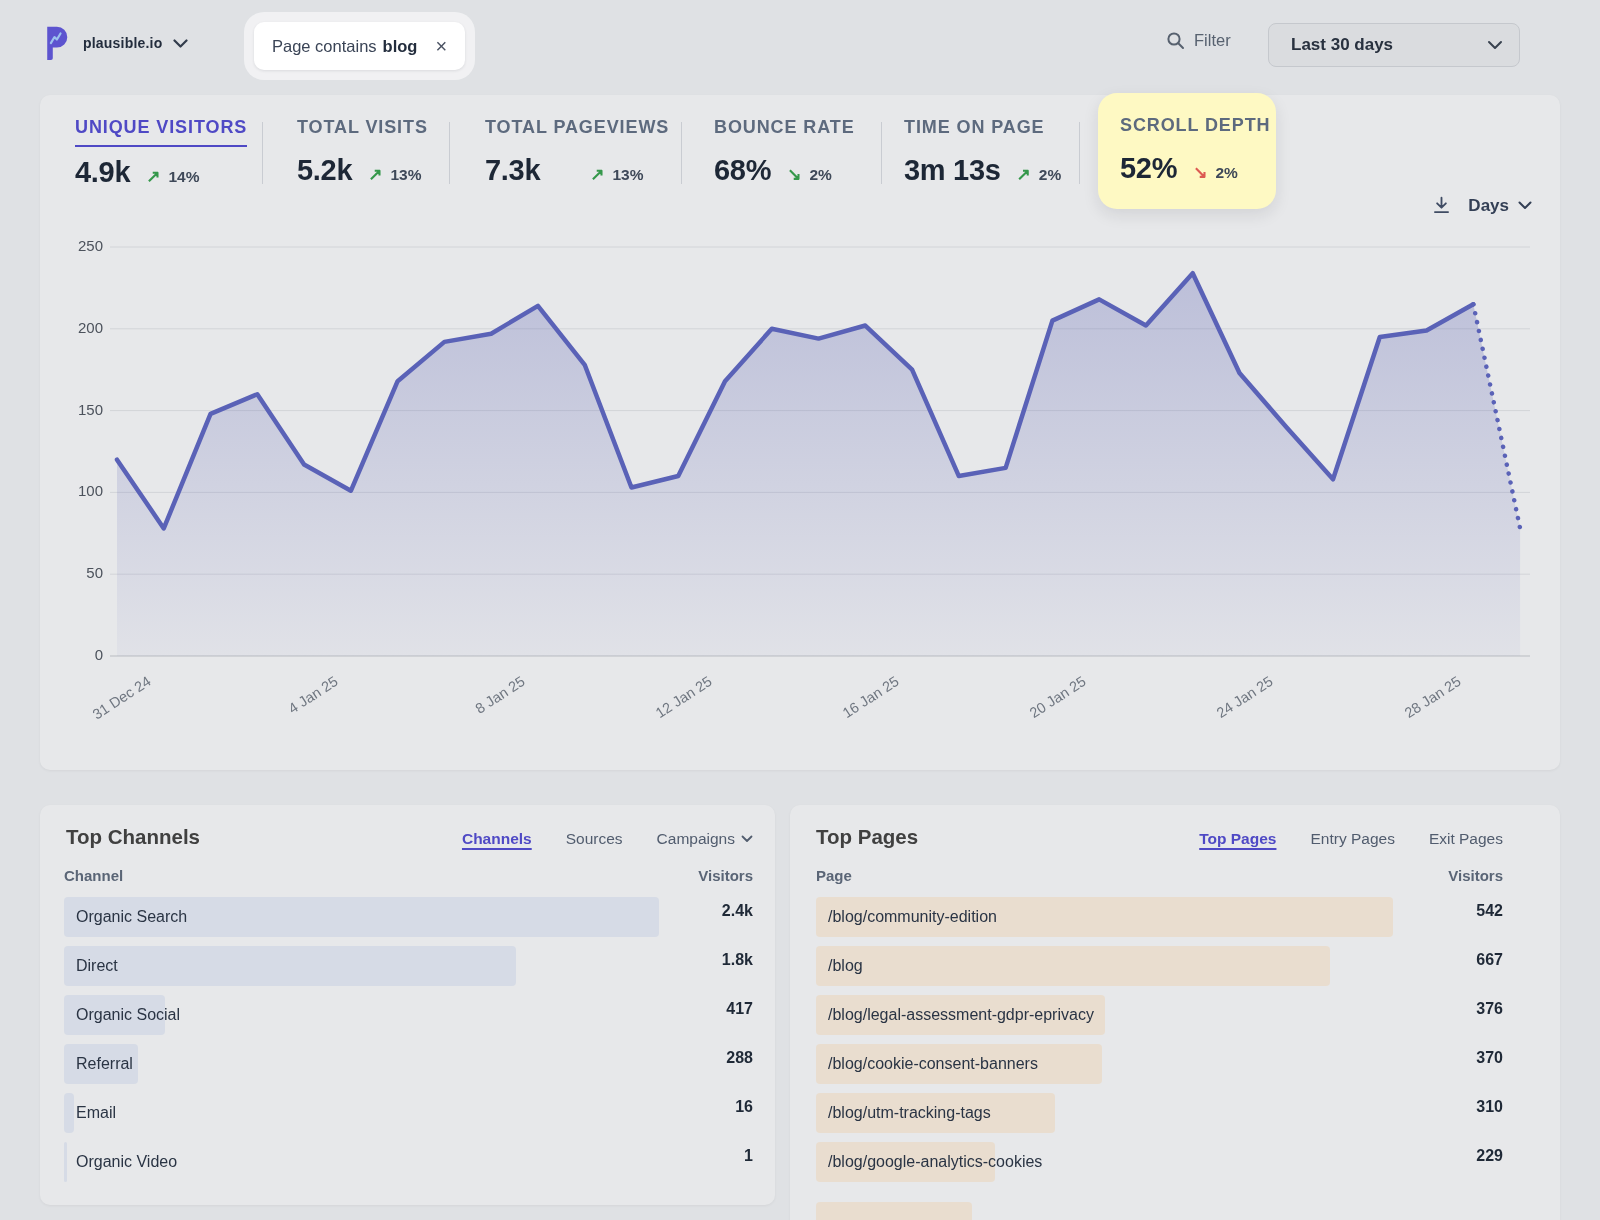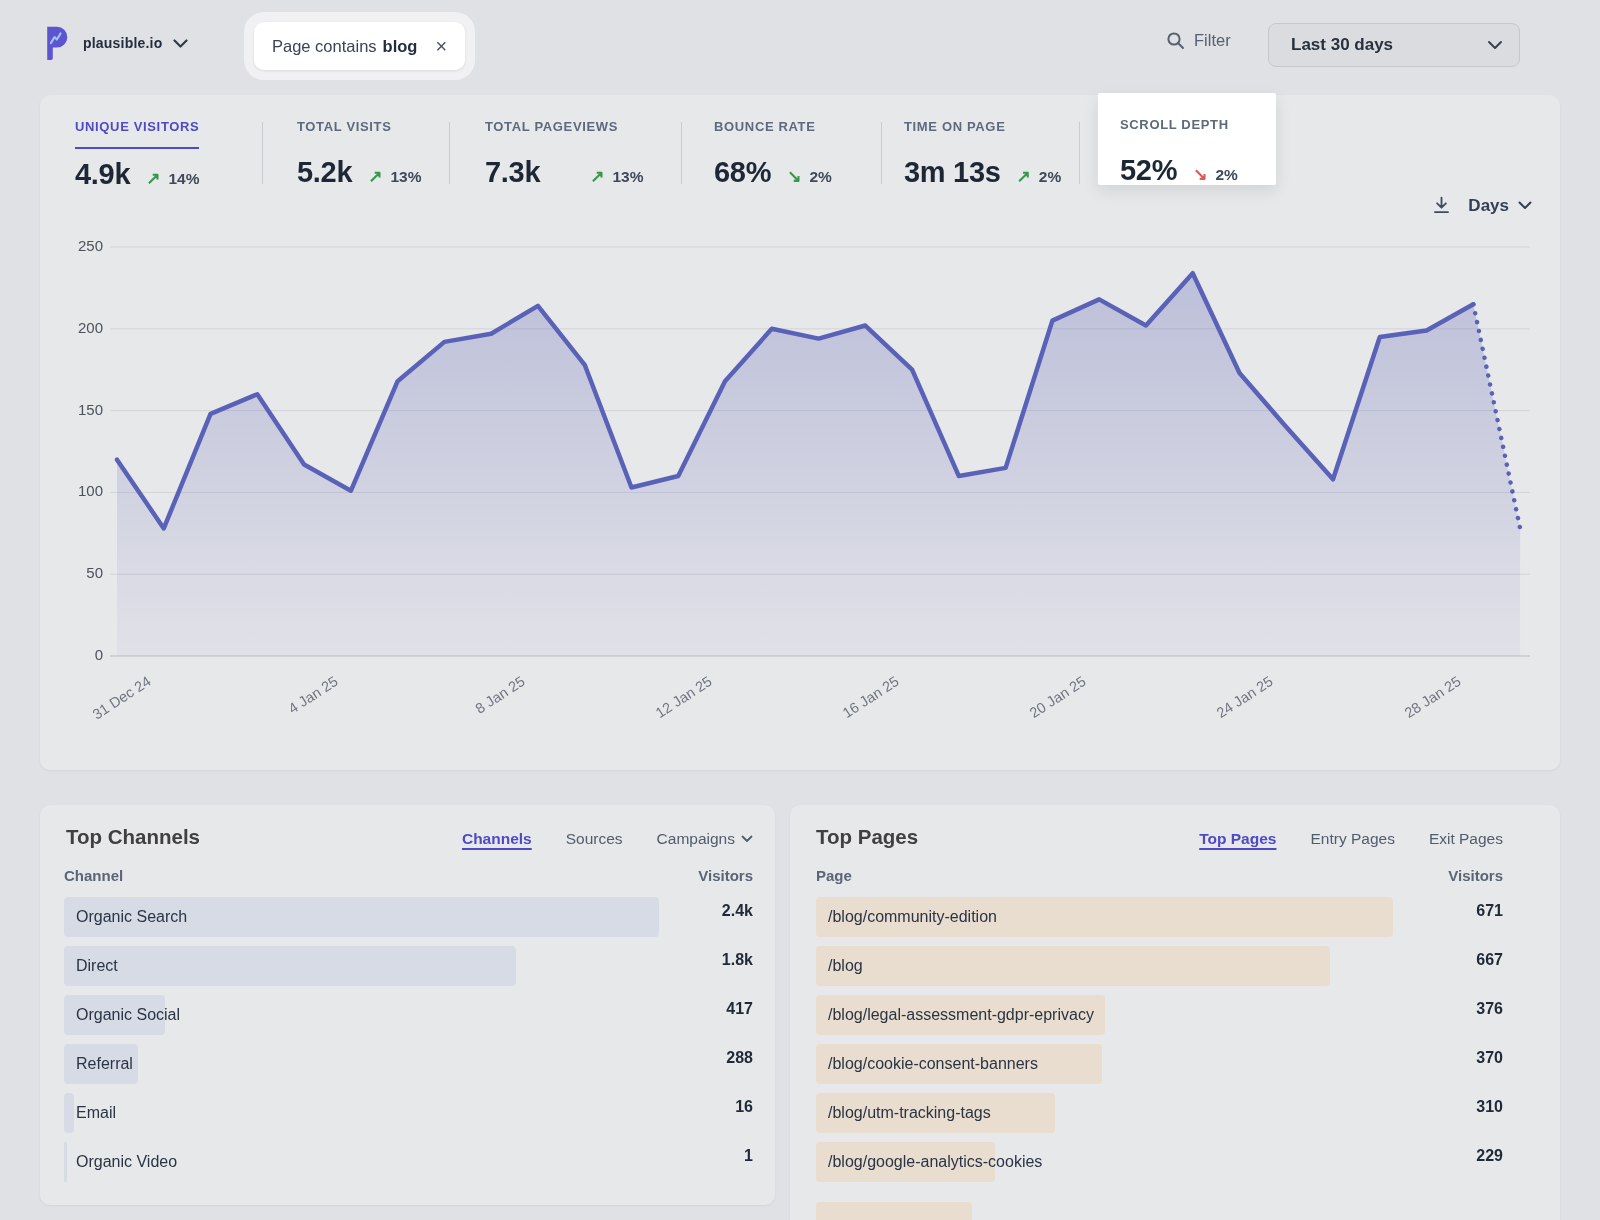--- a/index.html
+++ b/index.html
@@ -19,30 +19,30 @@
   .daterange .label{font-size:17px;font-weight:600;color:#28313f;flex:1;}
 
   
   .panel{position:absolute;background:#e7e8ea;border-radius:10px;box-shadow:0 1px 3px rgba(0,0,0,.05);}
   .chart-panel{left:40px;top:95px;width:1520px;height:675px;}
   .tbl-left{left:40px;top:805px;width:735px;height:400px;}
   .tbl-right{left:790px;top:805px;width:770px;height:460px;}
 
   
   .stat{position:absolute;top:22px;cursor:pointer;}
-  .stat-label{font-size:13px;font-weight:700;letter-spacing:.05em;color:#5d6a7e;display:inline-block;padding-bottom:13px;}
+  .stat-label{font-size:18px;font-weight:700;letter-spacing:.05em;color:#5d6a7e;display:inline-block;padding-bottom:7px;}
   .stat.active .stat-label{color:#4f49c5;border-bottom:2px solid #4f49c5;}
   .stat-valrow{margin-top:9px;display:flex;align-items:baseline;gap:8px;}
   .stat-value{font-size:29px;font-weight:800;color:#1d2736;letter-spacing:-.3px;}
   .stat-arrow{font-size:17px;font-weight:700;margin-left:8px;}
   .stat-arrow.green{color:#35984b;}
   .stat-arrow.red{color:#dc5a52;}
   .stat-change{font-size:15.5px;font-weight:600;color:#3f4959;}
   .vdiv{position:absolute;top:27px;width:1px;height:62px;background:#c9ccd2;}
-  .highlight-card{position:absolute;left:1058px;top:-2px;width:178px;height:92px;background:#ffffff;border-radius:2px;box-shadow:0 6px 16px rgba(26,32,44,.10);}
+  .highlight-card{position:absolute;left:1058px;top:-2px;width:178px;height:116px;background:#fef9c3;border-radius:19px;box-shadow:0 6px 16px rgba(26,32,44,.10);}
   .highlight-card .stat{left:22px;top:22px;}
 
   
   .chart-ctrl{position:absolute;right:28px;top:100px;display:flex;align-items:center;gap:16px;}
   .dl-btn{cursor:pointer;display:flex;align-items:center;}
   .interval{display:flex;align-items:center;gap:9px;cursor:pointer;font-size:17px;font-weight:600;color:#333f55;}
 
   
   .chart-wrap{position:absolute;left:70px;top:145px;width:1420px;height:422px;}
   .ytick{position:absolute;width:55px;text-align:right;font-size:15px;color:#4c525c;}
@@ -275,21 +275,21 @@
       <span class="tab">Exit Pages</span>
     </div>
     <div class="colhead">
       <span>Page</span>
       <span class="cv">Visitors</span>
     </div>
     <div class="rows">
       <div class="row">
         <div class="bar" style="width: calc(100% - 110px);"></div>
         <span class="rl">/blog/community-edition</span>
-        <span class="rv">671</span>
+        <span class="rv">542</span>
       </div>
       <div class="row">
         <div class="bar" style="width: calc(89% - 97.9px);"></div>
         <span class="rl">/blog</span>
         <span class="rv">667</span>
       </div>
       <div class="row">
         <div class="bar" style="width: calc(50% - 55px);"></div>
         <span class="rl">/blog/legal-assessment-gdpr-eprivacy</span>
         <span class="rv">376</span>

